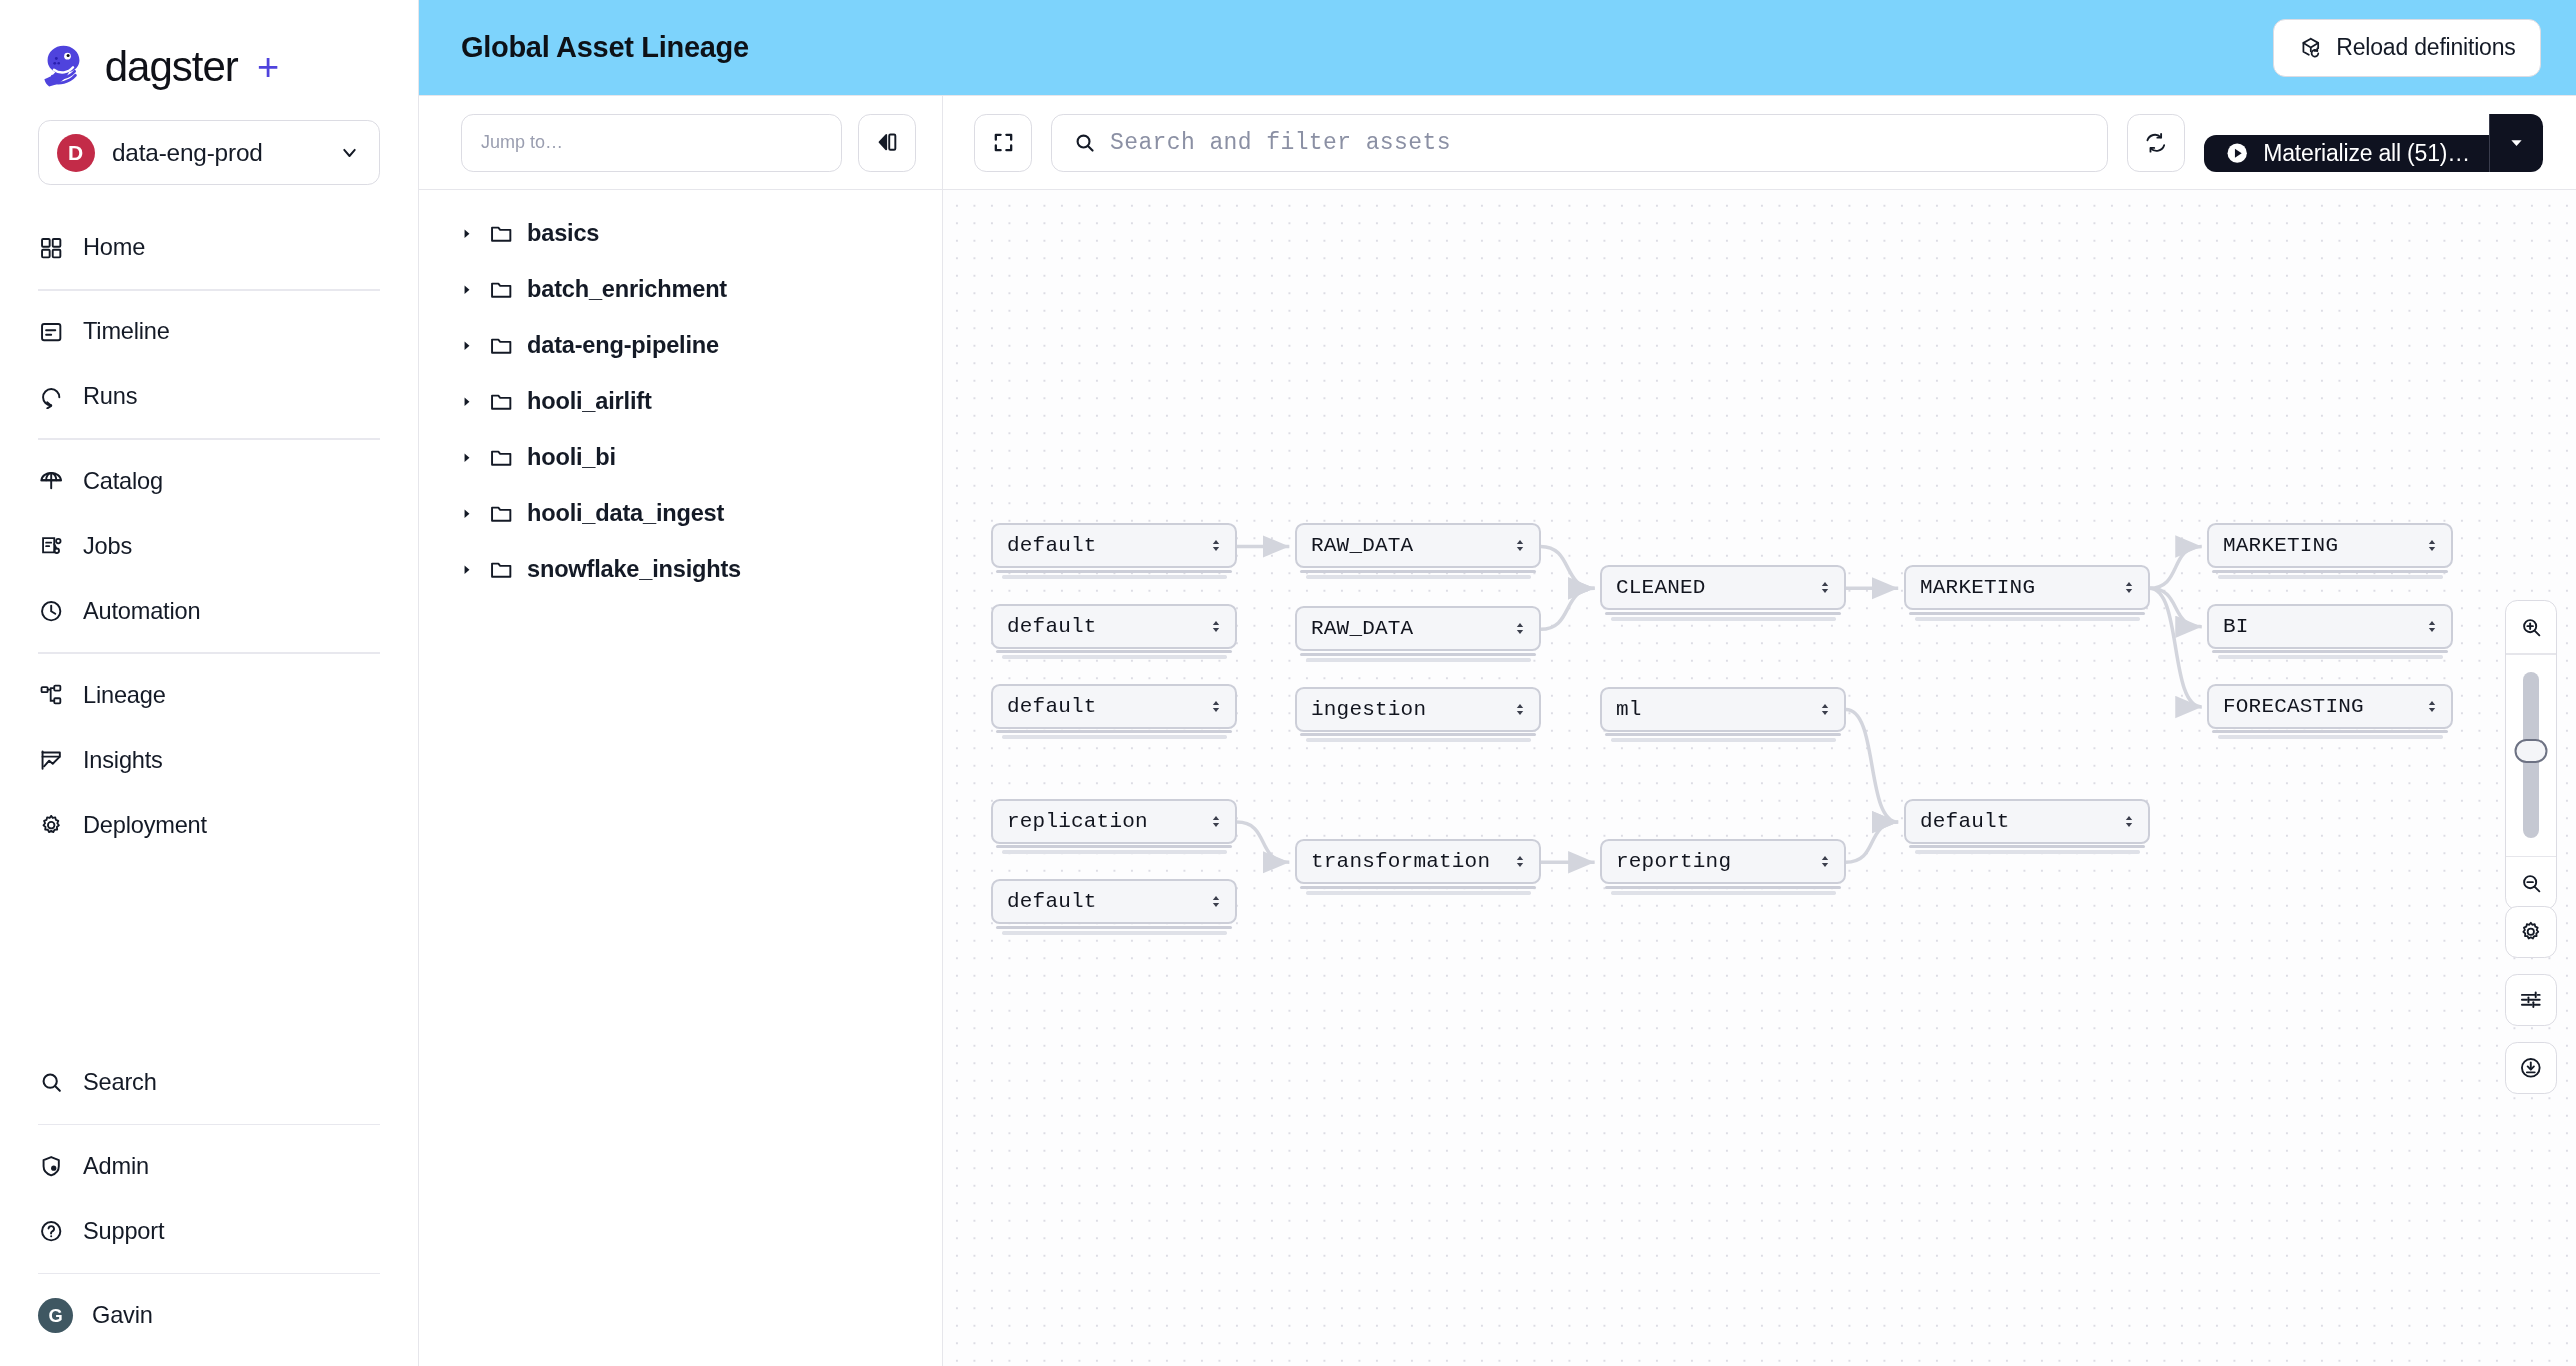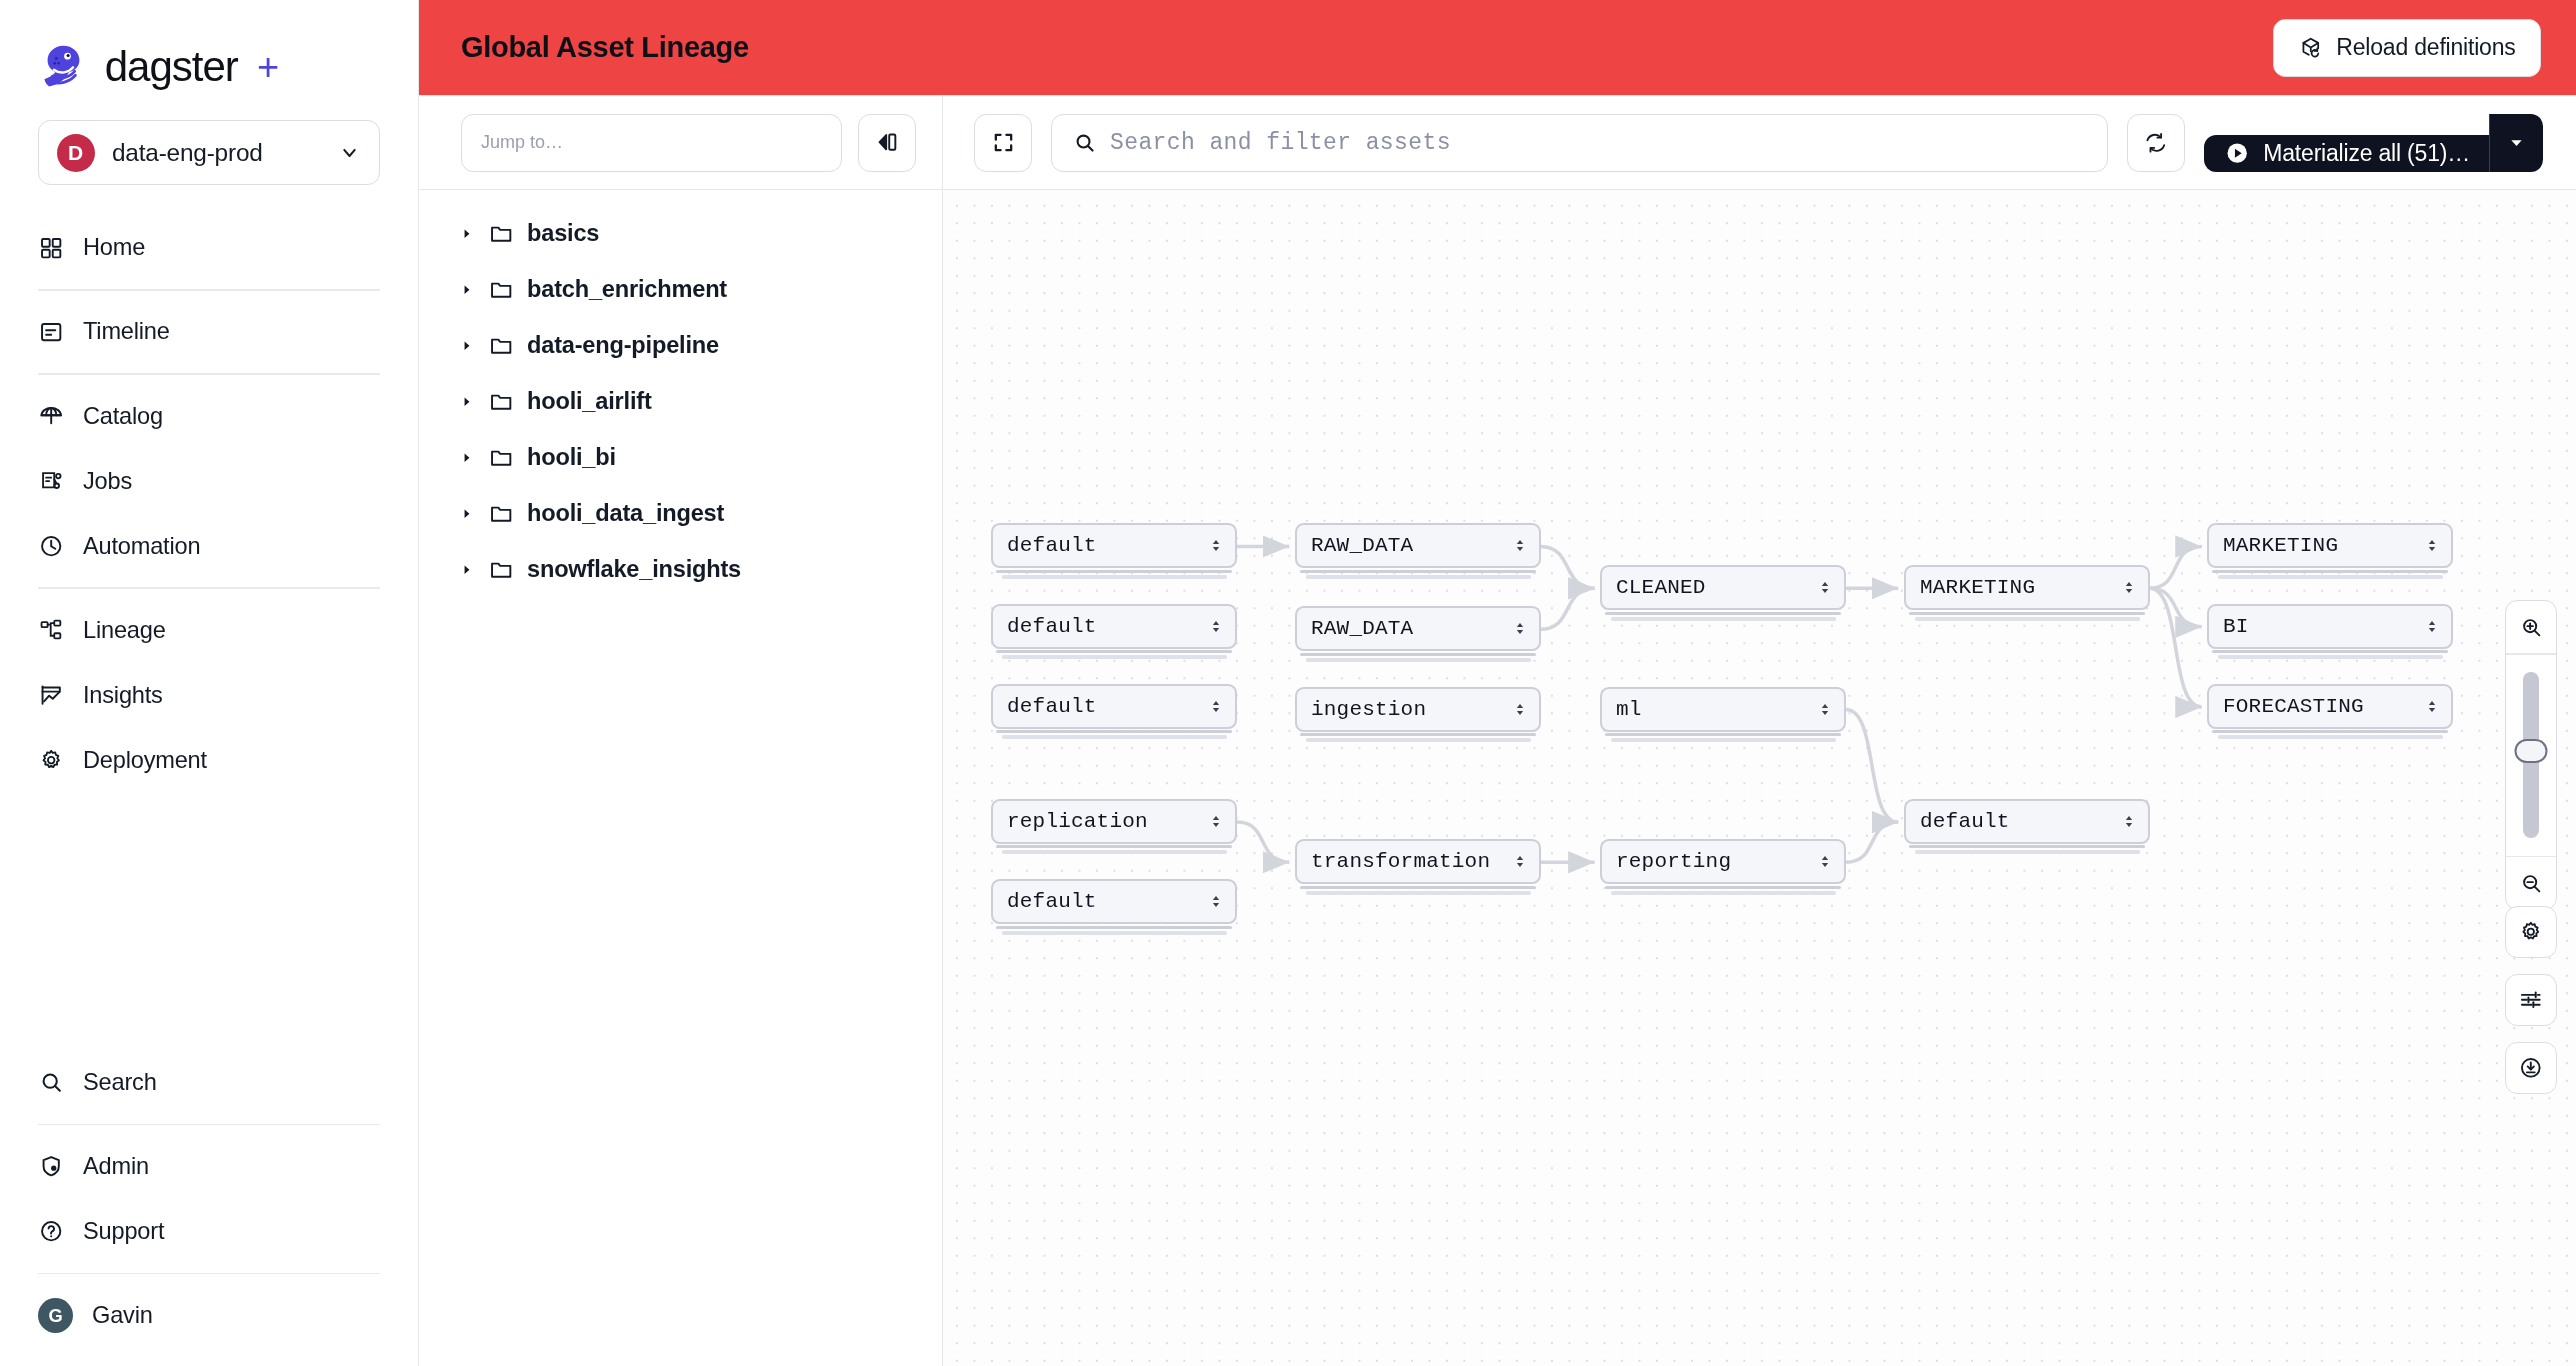--- a/index.html
+++ b/index.html
@@ -70,21 +70,21 @@
     flex: 0 0 35px;
   }
 
   
   .main { flex: 1; display: flex; flex-direction: column; min-width: 0; }
   .topbar {
     height: 96px; flex: 0 0 96px;
     border-bottom: 1.7px solid #e6e6eb;
     display: flex; align-items: center;
     padding: 0 35px 0 42px;
-    background: #ef4444;
+    background: #7dd3fc;
   }
   .page-title { font-size: 29px; font-weight: 700; color: #0d1117; letter-spacing: -0.3px; }
   .topbar-spacer { flex: 1; }
   .reload-btn {
     display: flex; align-items: center; gap: 14px;
     height: 58px; padding: 0 24.4px;
     border: 1.7px solid #dcdce3; border-radius: 12.2px;
     background: #fff; cursor: pointer;
     font-size: 23px; color: #141a26; letter-spacing: -0.2px;
   }
@@ -276,20 +276,29 @@
         <span class="nav-ico">
           <svg viewBox="0 0 24 24" width="24.4" height="24.4" fill="none" stroke="#141a26" stroke-width="1.9" stroke-linecap="round">
               <rect x="3" y="4" width="18" height="16" rx="2"></rect>
               <line x1="7" y1="10" x2="16" y2="10"></line>
               <line x1="7" y1="14.5" x2="12" y2="14.5"></line>
             </svg>
         </span>
         <span class="nav-label">Timeline</span>
       </div>
 
+      <div class="nav-item">
+        <span class="nav-ico">
+          <svg viewBox="0 0 24 24" width="24.4" height="24.4" fill="none" stroke="#141a26" stroke-width="1.9" stroke-linecap="round" stroke-linejoin="round">
+              <path d="M20 12a8 8 0 1 0-8 8"></path>
+              <polyline points="8 17 12 20.5 8.2 23"></polyline>
+            </svg>
+        </span>
+        <span class="nav-label">Runs</span>
+      </div>
       <div class="nav-div"></div>
 
       <div class="nav-item">
         <span class="nav-ico">
           <svg viewBox="0 0 24 24" width="24.4" height="24.4" fill="none" stroke="#141a26" stroke-width="1.9" stroke-linecap="round">
               <path d="M2.5 11a9.5 7 0 0 1 19 0z"></path>
               <line x1="12" y1="4" x2="12" y2="11"></line>
               <path d="M7 11c0-4 2.2-7 5-7s5 3 5 7"></path>
               <line x1="2.5" y1="11" x2="21.5" y2="11"></line>
               <line x1="12" y1="11" x2="12" y2="19"></line>

